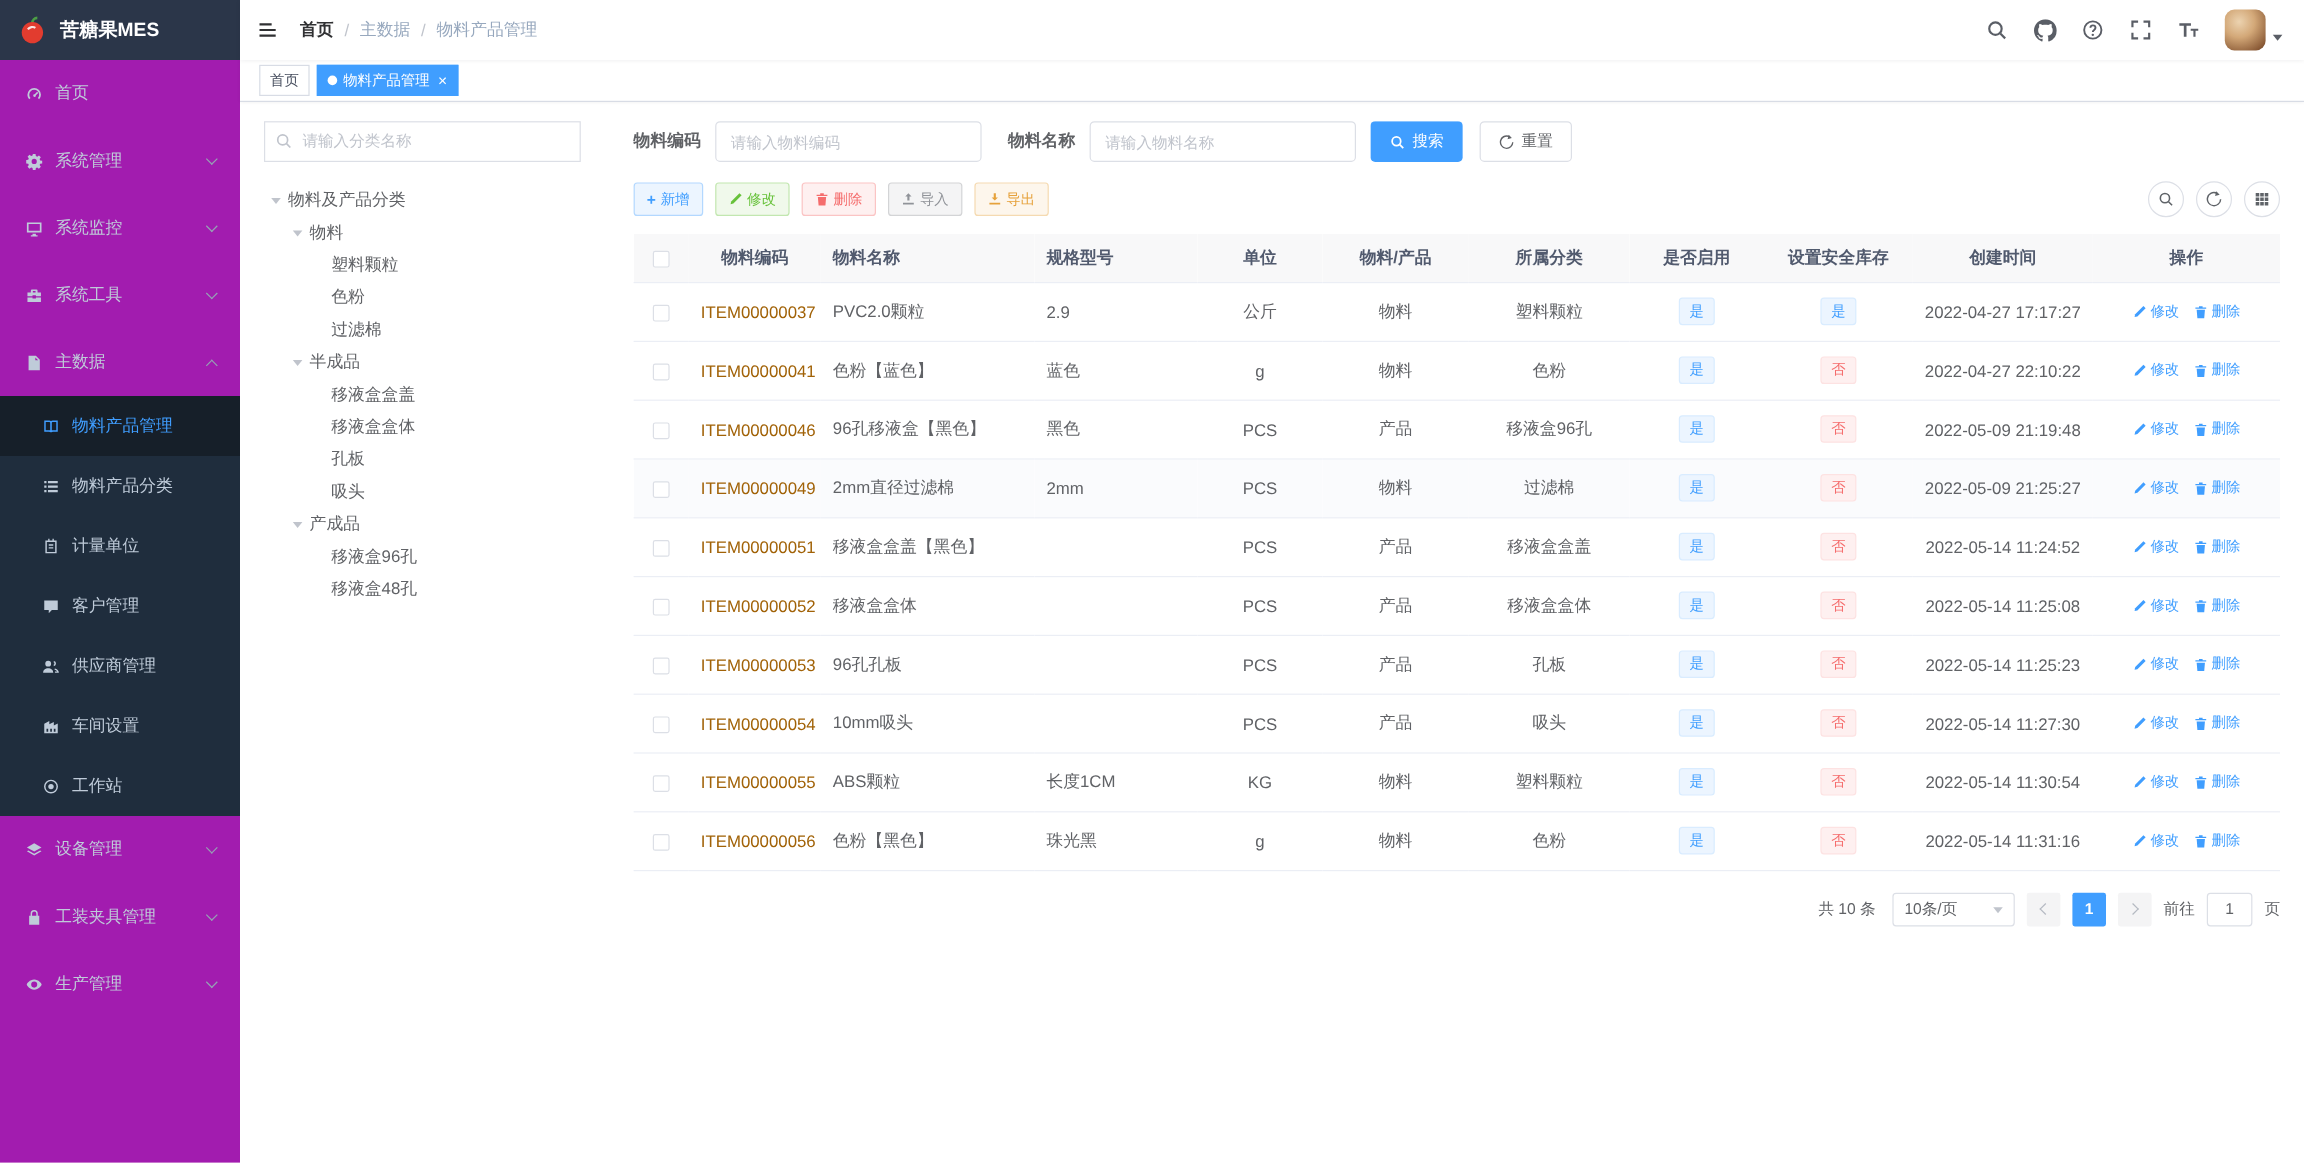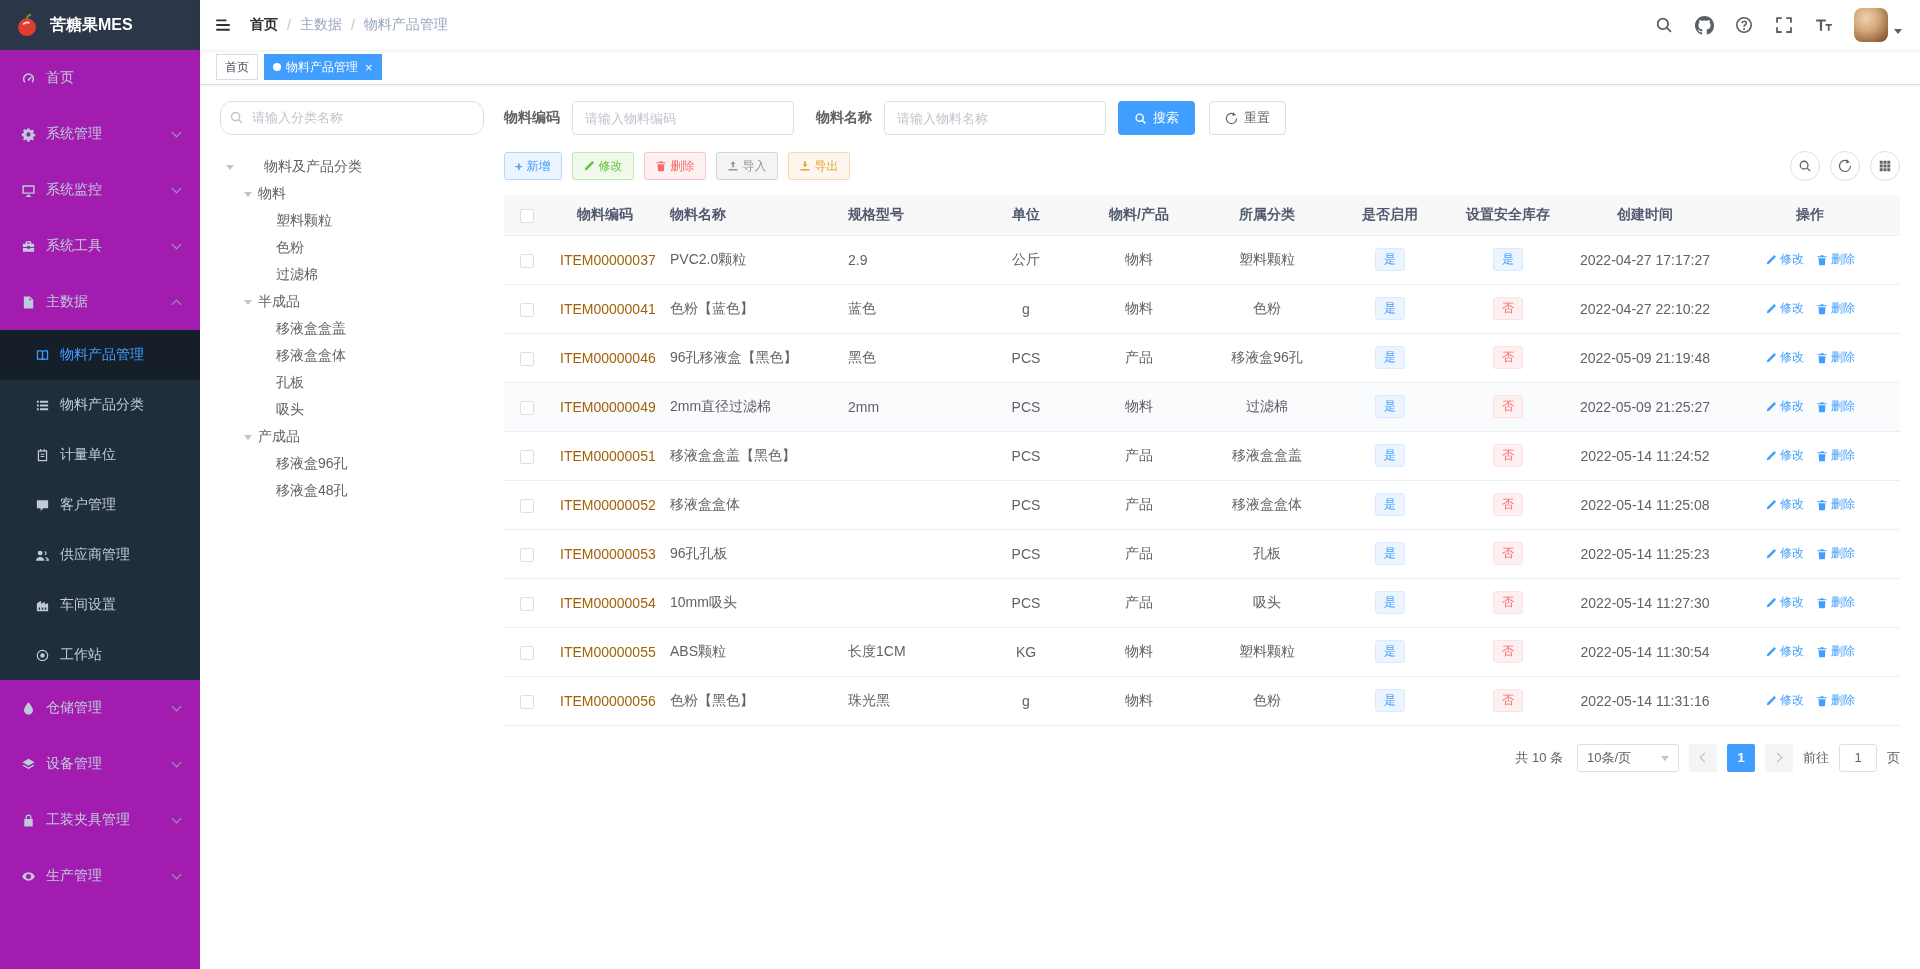--- a/index.html
+++ b/index.html
@@ -44,31 +44,31 @@
     background:#fff; color:#495060; font-size:12px; padding:0 8px; cursor:pointer; }
   .tag.active { background:#409eff; border-color:#409eff; color:#fff; }
   .tag-dot { width:8px; height:8px; border-radius:50%; background:#fff; display:inline-block; }
   .tag-close { font-size:13px; line-height:1; margin-left:2px; }
 
   .content { flex:1; display:flex; gap:20px; padding:16px 20px; background:#fff; min-height:0; }
 
   
   .tree-panel { flex:0 0 264px; width:264px; }
   .tree-search { position:relative; margin-bottom:18px; }
-  .tree-search input { width:100%; height:34px; border:1px solid #dcdfe6; border-radius:12px;
+  .tree-search input { width:100%; height:34px; border:1px solid #dcdfe6; border-radius:0;
     padding:0 10px 0 31px; font-size:13px; color:#606266; outline:none; font-family:Liberation Serif, serif; }
   .tree-search input::placeholder { color:#c0c4cc; }
   .s-icon { position:absolute; left:9px; top:9px; width:16px; height:16px; color:#c0c4cc; }
   .tree { font-size:14px; color:#606266; }
   .tree-node { display:flex; align-items:center; height:27px; cursor:pointer; }
   .tree-caret { width:20px; height:20px; display:inline-flex; align-items:center; justify-content:center; flex:0 0 20px; }
   .tree-caret.has::before { content:""; width:0; height:0; border:4px solid transparent; border-top:5px solid #c0c4cc; margin-top:5px; }
 
   
-  .table-panel { flex:1; min-width:0; display:flex; flex-direction:column; }
+  .table-panel { flex:1; min-width:0; display:flex; flex-direction:column;margin-left:24px; }
 
   .filter-row { display:flex; align-items:center; gap:12px; margin-bottom:16px; }
   .f-label { font-weight:bold; color:#606266; font-size:14px; white-space:nowrap; }
   .f-label.ml { margin-left:10px; }
   .f-input { width:222px; height:34px; border:1px solid #dcdfe6; border-radius:4px; padding:0 12px;
     font-size:13px; color:#606266; outline:none; font-family:inherit; }
   .f-input::placeholder { color:#c0c4cc; }
   .btn { height:34px; border-radius:4px; font-size:13px; padding:0 15px; display:inline-flex;
     align-items:center; gap:6px; cursor:pointer; border:1px solid transparent; font-family:inherit; }
   .btn-primary { background:#409eff; color:#fff;font-family:Liberation Serif, serif; }
@@ -233,29 +233,20 @@
           </div>
           <div class="menu-item sub">
             <span class="mi">
               <svg viewBox="0 0 16 16" width="15" height="15" fill="currentColor">
                 <path fill-rule="evenodd" d="M8 1.8a6.2 6.2 0 1 1 0 12.4A6.2 6.2 0 0 1 8 1.8zM8 3.1a4.9 4.9 0 1 0 0 9.8 4.9 4.9 0 0 0 0-9.8z"></path>
                 <circle cx="8" cy="8" r="2.4"></circle>
               </svg>
             </span>
             <span class="mi-label">工作站</span>
           </div>
-        </div>
-        <div class="menu-item">
-          <span class="mi">
-            <svg viewBox="0 0 16 16" width="15" height="15" fill="currentColor">
-              <path d="M8 1.2s4.8 5.3 4.8 8.6a4.8 4.8 0 0 1-9.6 0C3.2 6.5 8 1.2 8 1.2z"></path>
-            </svg>
-          </span>
-          <span class="mi-label">仓储管理</span>
-          <i class="arrow"></i>
         </div>
         <div class="menu-item">
           <span class="mi">
             <svg viewBox="0 0 16 16" width="15" height="15" fill="currentColor">
               <path d="M8 1.8l6.5 3.7L8 9.2 1.5 5.5z"></path>
               <path d="M2.8 8.2L8 11.2l5.2-3 1.3.8L8 12.8 1.5 9z"></path>
             </svg>
           </span>
           <span class="mi-label">设备管理</span>
           <i class="arrow"></i>
@@ -349,21 +340,21 @@
         <div class="tree-search">
           <span class="s-icon">
             <svg viewBox="0 0 16 16" width="15" height="15" fill="none" stroke="currentColor" stroke-width="1.5">
                 <circle cx="7" cy="7" r="4.4"></circle>
                 <path d="M10.4 10.4L13.8 13.8"></path>
               </svg>
           </span>
           <input placeholder="请输入分类名称" style="">
         </div>
         <div class="tree" id="tree">
-            <div class="tree-node" style="padding-left: 0px; gap: 24px;">
+            <div class="tree-node" style="padding-left: 0px;">
               <span class="tree-caret has"></span>
               <span class="tree-label">物料及产品分类</span>
             </div>
             <div class="tree-node" style="padding-left: 18px;">
               <span class="tree-caret has"></span>
               <span class="tree-label">物料</span>
             </div>
             <div class="tree-node" style="padding-left: 36px;">
               <span class="tree-caret"></span>
               <span class="tree-label">塑料颗粒</span>

